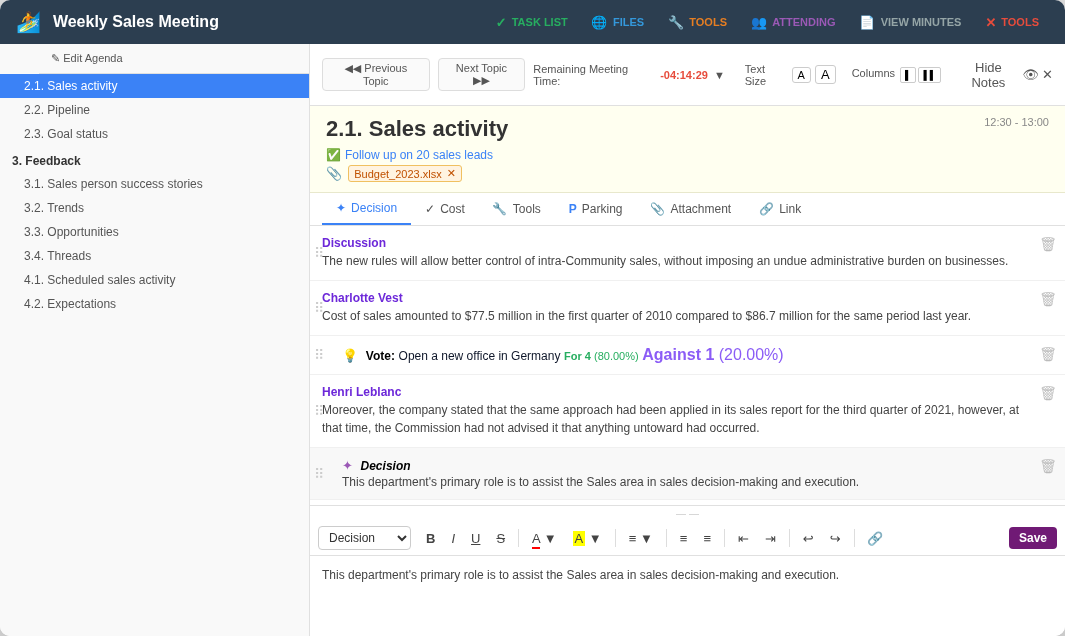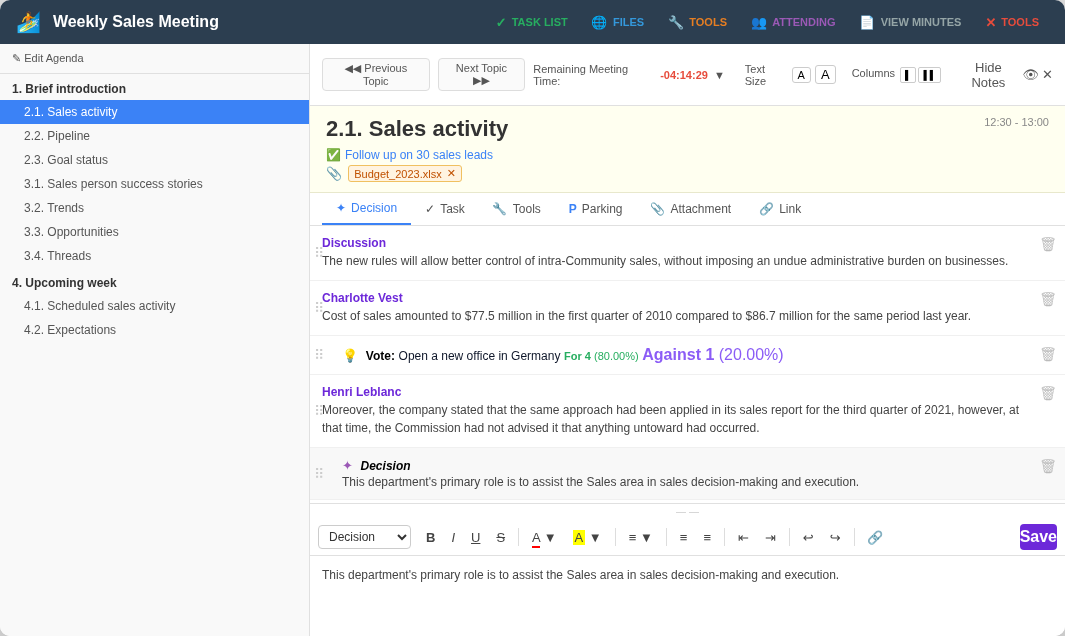--- a/index.html
+++ b/index.html
@@ -80,20 +80,21 @@
     }
     .edit-agenda {
       padding: 8px 12px;
       border-bottom: 1px solid #e0e0e0;
       color: #555;
       font-size: 11px;
       display: flex;
       align-items: center;
       gap: 5px;
       cursor: pointer;
+      margin-left: 39px;
     }
     .sidebar-section {
       font-size: 12px;
     }
     .sidebar-group-title {
       font-weight: 600;
       color: #333;
       padding: 8px 12px 4px 12px;
       font-size: 12px;
     }
@@ -362,27 +363,27 @@
       font-size: 13px;
       color: #444;
     }
     .toolbar-separator {
       width: 1px;
       height: 18px;
       background: #ddd;
       margin: 0 4px;
     }
     .save-btn {
-      background: #6d28d9;
+      background: #701a75;
       color: #fff;
       border: none;
-      padding: 4px 0;
+      padding: 4px 10px;
       border-radius: 4px;
       cursor: pointer;
-      font-size: 16px;
+      font-size: 12px;
       font-weight: 600;
       margin-left: auto;
     }
     .editor-content {
       padding: 10px 12px;
       min-height: 80px;
       font-size: 12px;
       color: #444;
       outline: none;
       line-height: 1.5;
@@ -422,35 +423,32 @@
         <span>TOOLS</span>
       </button>
     </div>
   </div>
 
   <div class="main-layout">
 
     <div class="sidebar">
       <div class="edit-agenda">✎ Edit Agenda</div>
       <div class="sidebar-section">
-        <div class="sidebar-group-title">1. Brief introduction</div>
-      </div>
-      <div class="sidebar-section">
         <div class="sidebar-item active">2.1. Sales activity</div>
         <div class="sidebar-item">2.2. Pipeline</div>
         <div class="sidebar-item">2.3. Goal status</div>
       </div>
       <div class="sidebar-section">
+        <div class="sidebar-group-title">3. Feedback</div>
         <div class="sidebar-item">3.1. Sales person success stories</div>
         <div class="sidebar-item">3.2. Trends</div>
         <div class="sidebar-item">3.3. Opportunities</div>
         <div class="sidebar-item">3.4. Threads</div>
       </div>
       <div class="sidebar-section">
-        <div class="sidebar-group-title">4. Upcoming week</div>
         <div class="sidebar-item">4.1. Scheduled sales activity</div>
         <div class="sidebar-item">4.2. Expectations</div>
       </div>
     </div>
 
     <div class="content-area">
 
       <div class="topic-nav">
         <button class="topic-nav-btn">
           <span>◀◀ Previous Topic</span>
@@ -481,40 +479,40 @@
       </div>
 
       <div class="topic-header">
         <div class="topic-header-row">
           <h2 class="topic-title">2.1. Sales activity</h2>
           <span class="topic-time">12:30 - 13:00</span>
         </div>
         <div class="topic-links">
           <a class="topic-link" href="#">
             <span class="link-icon">✅</span>
-            <span>Follow up on 30 sales leads</span>
+            <span>Follow up on 20 sales leads</span>
           </a>
           <div style="display:flex;align-items:center;gap:6px">
             <span style="color:#e67e22">📎</span>
             <span class="file-tag">
               <span>Budget_2023.xlsx</span>
               <span style="cursor:pointer;margin-left:2px">✕</span>
             </span>
           </div>
         </div>
       </div>
 
       <div class="action-tabs">
         <button class="action-tab active-tab">
           <span class="tab-icon">✦</span>
           <span>Decision</span>
         </button>
         <button class="action-tab">
           <span class="tab-icon">✓</span>
-          <span>Task</span>
+          <span>Cost</span>
         </button>
         <button class="action-tab">
           <span class="tab-icon">🔧</span>
           <span>Tools</span>
         </button>
         <button class="action-tab">
           <span class="tab-icon" style="font-weight:bold;color:#3b82f6">P</span>
           <span>Parking</span>
         </button>
         <button class="action-tab">

